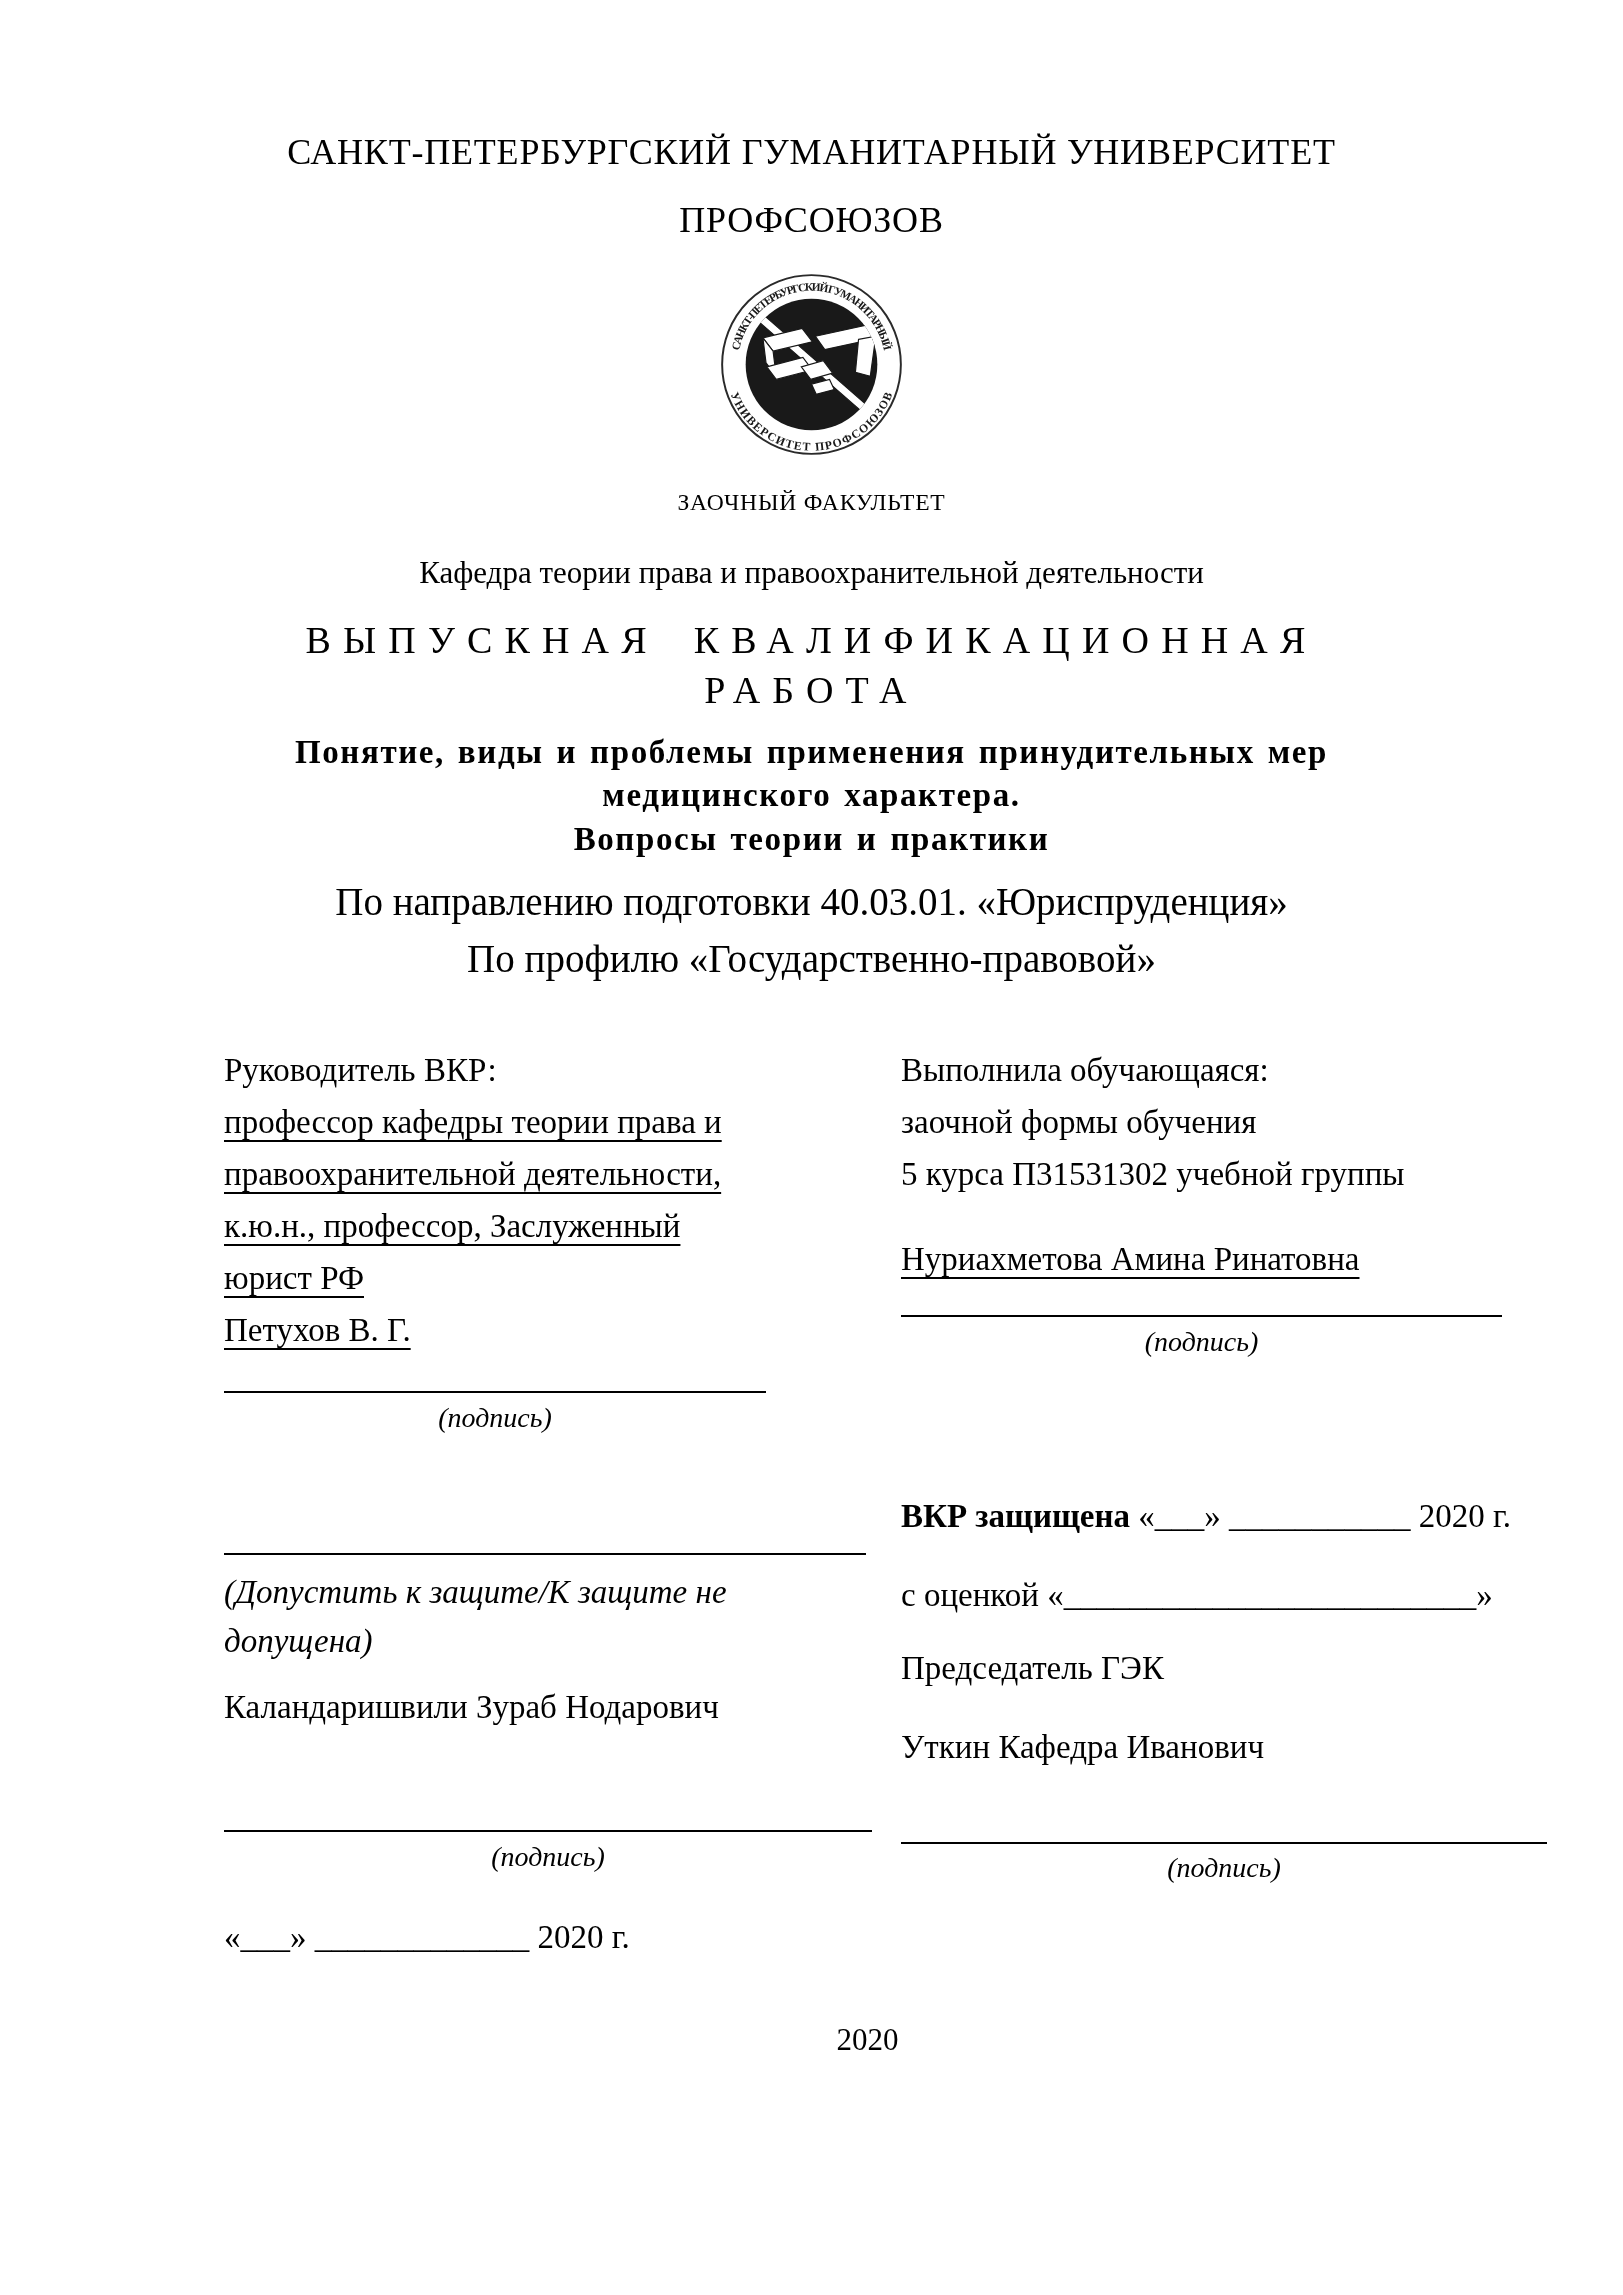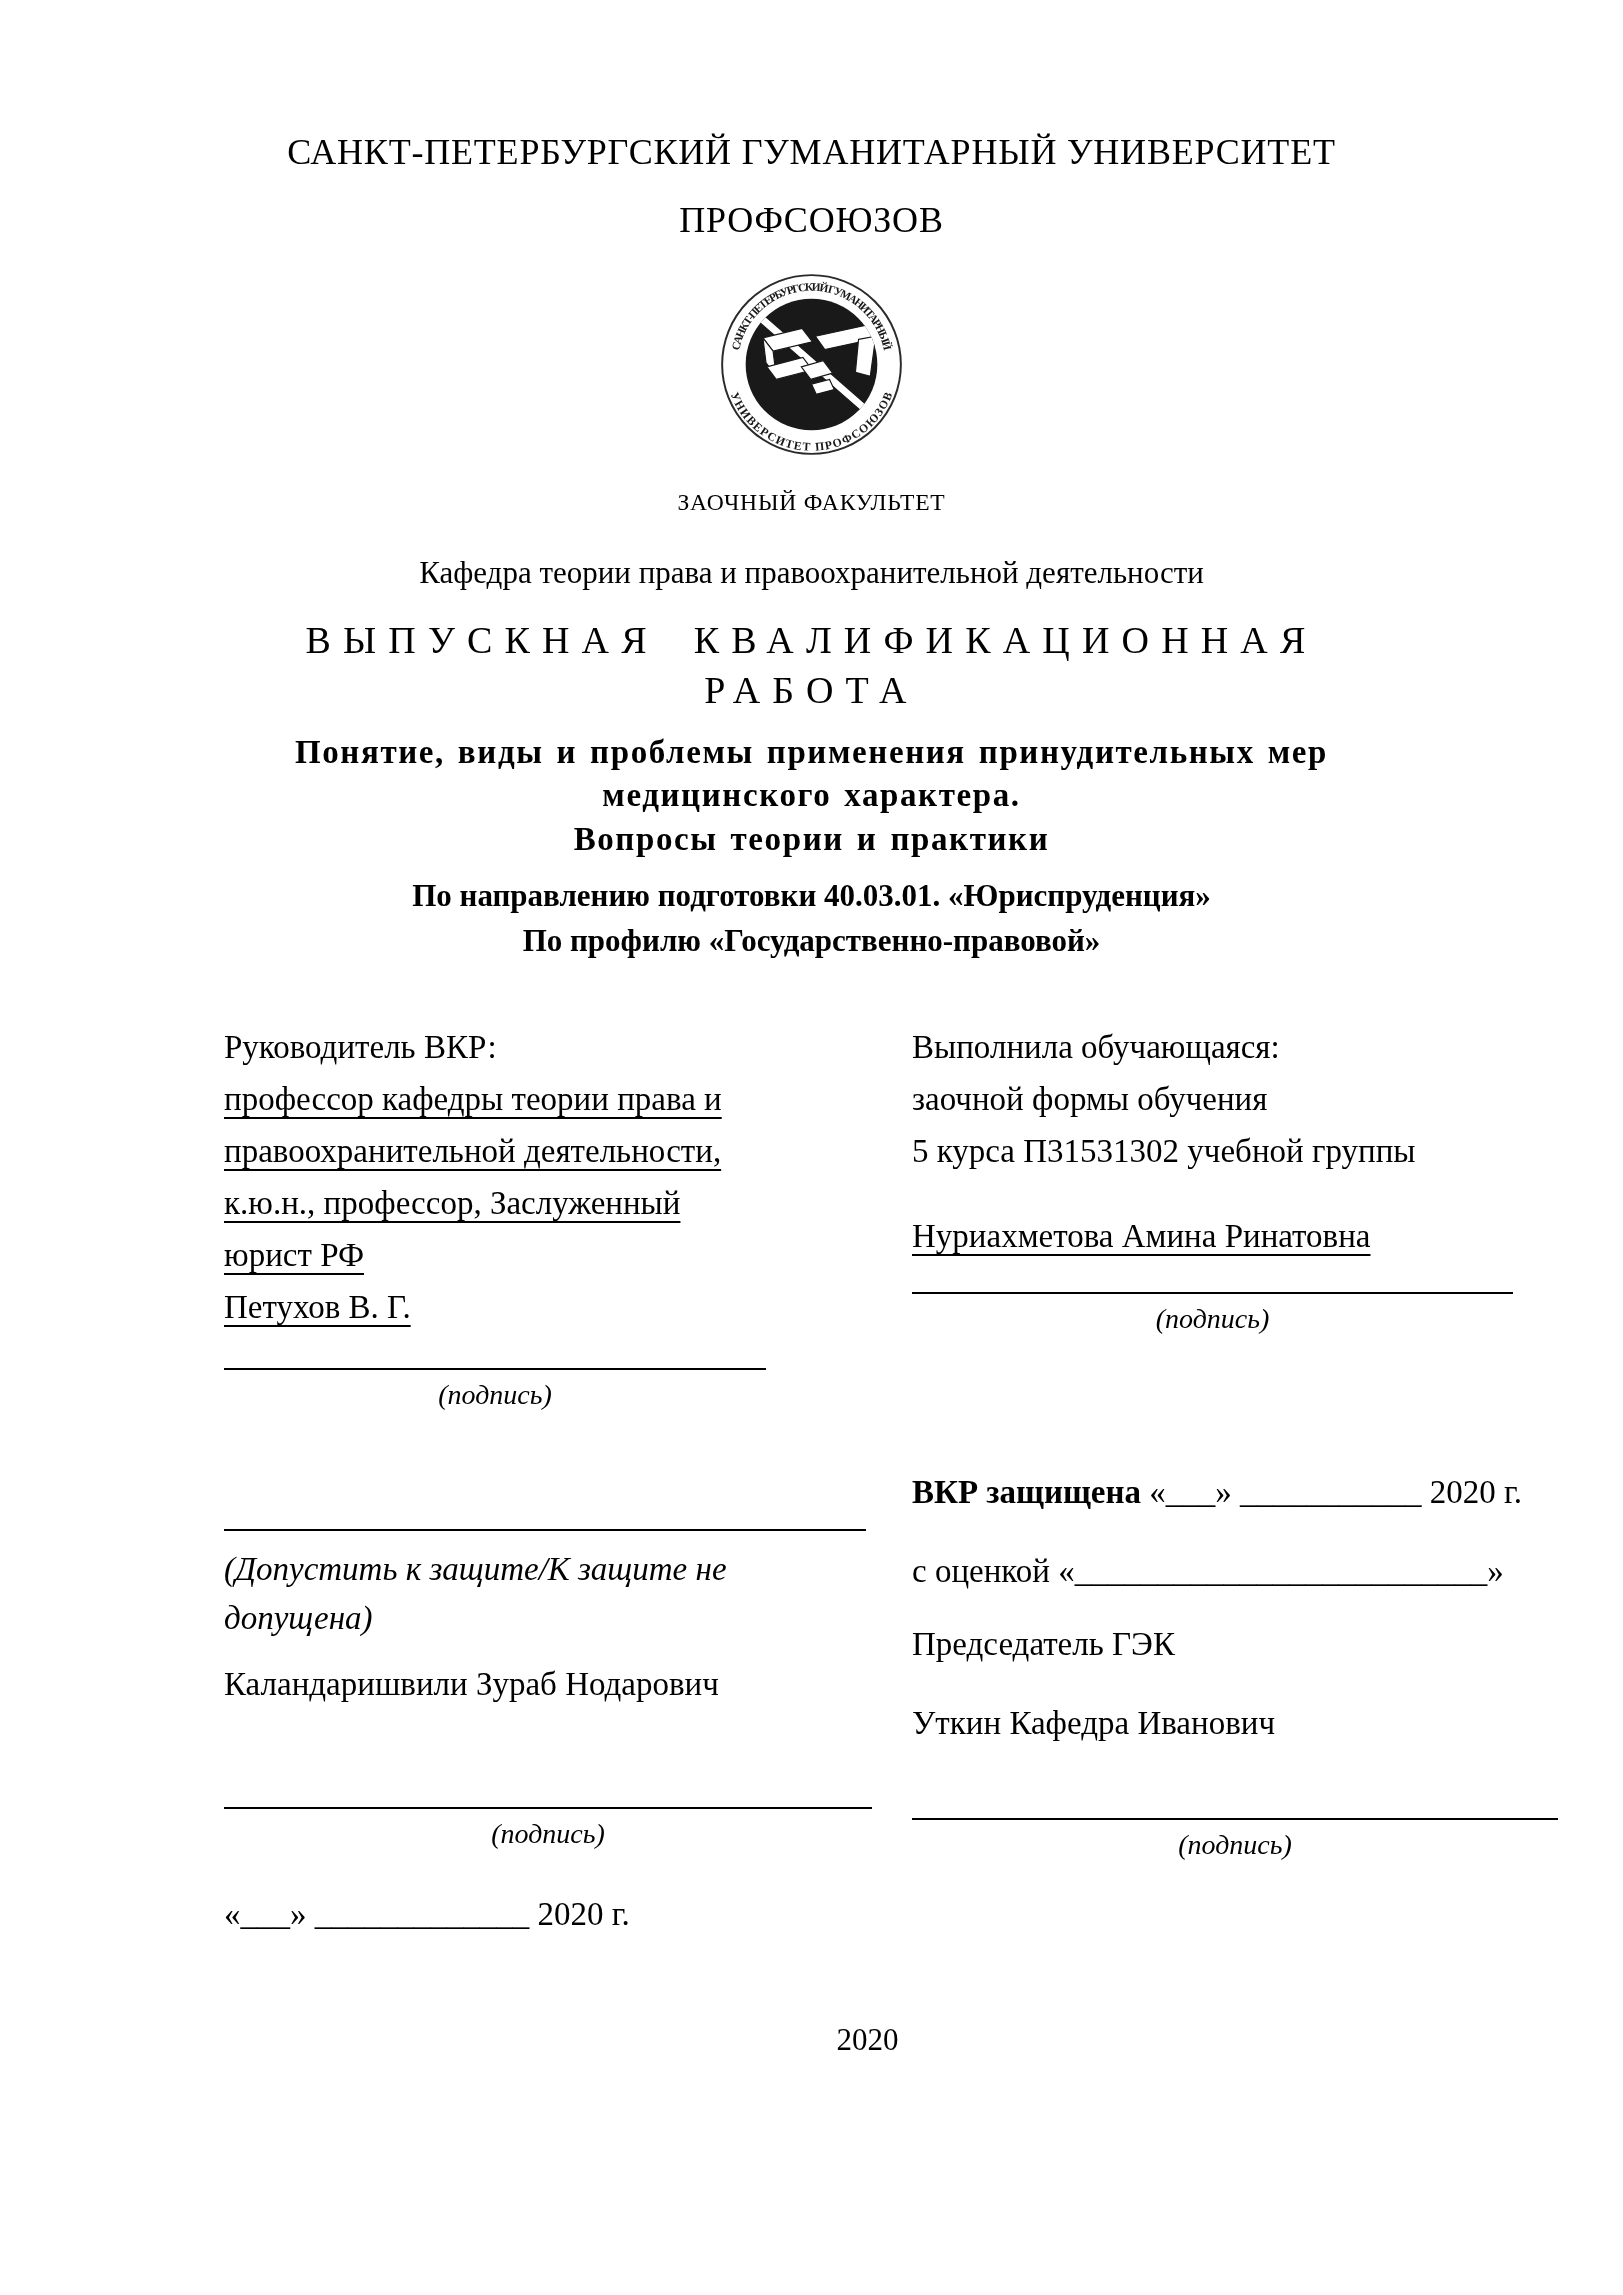--- a/index.html
+++ b/index.html
@@ -11,26 +11,26 @@
     overflow:hidden;
   }
   
   .center{ text-align:center; }
   .header{ margin-top:118px; font-size:36px; line-height:1.9; letter-spacing:0.8px; }
   .logo-row{ margin-top:17.3px; }
   .faculty{ margin-top:28px; font-size:23.6px; letter-spacing:0.8px; }
   .department{ margin-top:38px; font-size:31px; line-height:1.2; }
   .worktype{ margin-top:25px; font-size:38px; line-height:1.3; letter-spacing:0.32em; word-spacing:0.35em; }
   .thesis-title{ margin-top:15.7px; font-size:33px; font-weight:bold; line-height:1.32; letter-spacing:1.6px; word-spacing:3.1px; }
-  .program{ margin-top:12.6px; font-size:31px; line-height:1.45;font-weight:bold; }
+  .program{ margin-top:12.6px; font-size:39px; line-height:1.45; }
 
   
   .columns{
     display:flex; justify-content:space-between; align-items:flex-start;
-    margin-top:57px; padding:0 36px 0 224px;
+    margin-top:57px; padding:0 47px 0 224px;
     font-size:33px;
   }
   .col-left{ width:585px; }
   .col-right{ width:675px; }
   .line{ line-height:52px; }
   .ul{ text-decoration:underline; text-decoration-thickness:2.4px; text-underline-offset:7px; }
   .sigline{ border-bottom:2.4px solid #000; height:0; }
   .sig-caption{ font-size:28px; font-style:italic; text-align:center; margin-top:7.9px; line-height:1.2; }
   .italic{ font-style:italic; }
   .admission{ line-height:49px; }

